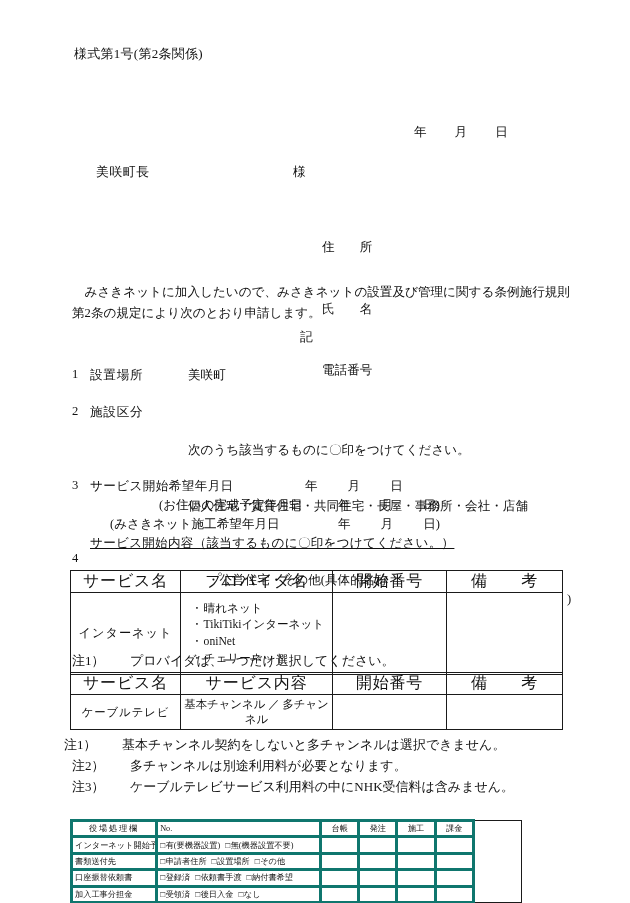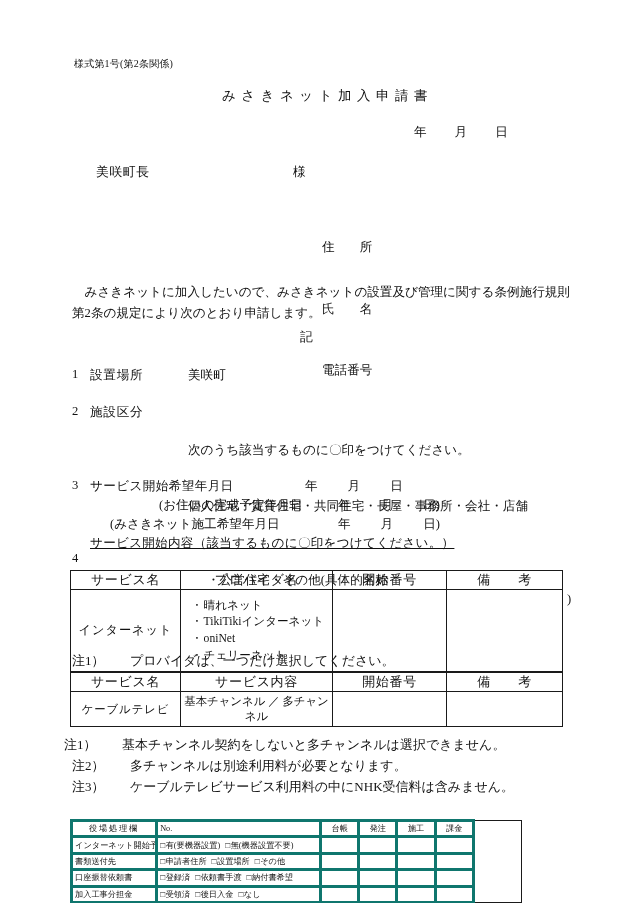--- a/index.html
+++ b/index.html
@@ -21,22 +21,22 @@
     width: 630px;
     height: 903px;
     box-sizing: border-box;
   }
 
   
   .abs { position: absolute; white-space: pre; }
 
   
   .form-no {
-    left: 74px; top: 57px;
-    font-size: 10px;
+    left: 74px; top: 45px;
+    font-size: 13px;
     letter-spacing: 0.02em;
   }
   .doc-title {
     left: 222px; top: 87px;
     font-size: 13.4px;
     letter-spacing: 0.42em;
   }
   .date-line {
     left: 414px; top: 124px;
     font-size: 12.6px;
@@ -106,21 +106,21 @@
   }
   table.svc th, table.svc td {
     border: 1px solid #1a1a1a;
     padding: 0;
     font-weight: normal;
     vertical-align: middle;
   }
   table.svc th {
     height: 17px;
     text-align: center;
-    font-size: 13px;
+    font-size: 16px;
     letter-spacing: 0.05em;
   }
   .tbl1 { left: 70px; top: 570px; width: 492px; }
   .tbl2 { left: 70px; top: 672px; width: 492px; }
 
   .col-a { width: 110px; }
   .col-b { width: 152px; }
   .col-c { width: 114px; }
   .col-d { width: 116px; }
 
@@ -190,21 +190,20 @@
   .office .chk { margin-right: 5px; display: inline-block; }
   .office .opt-row span:last-child { margin-right: 0; }
 </style>
 </head>
 <body>
 
 <div class="page">
 
   <div class="abs form-no">様式第1号(第2条関係)</div>
 
-  <div class="abs doc-title">みさきネット加入申請書</div>
 
   <div class="abs date-line"><span>年</span><span class="gap"></span><span>月</span><span class="gap"></span><span>日</span></div>
 
   <div class="abs addressee">美咲町長</div>
   <div class="abs addressee-sama">様</div>
 
   <div class="abs applicant-block">
     <div>住　　所</div>
     <div>氏　　名</div>
     <div>電話番号</div>

